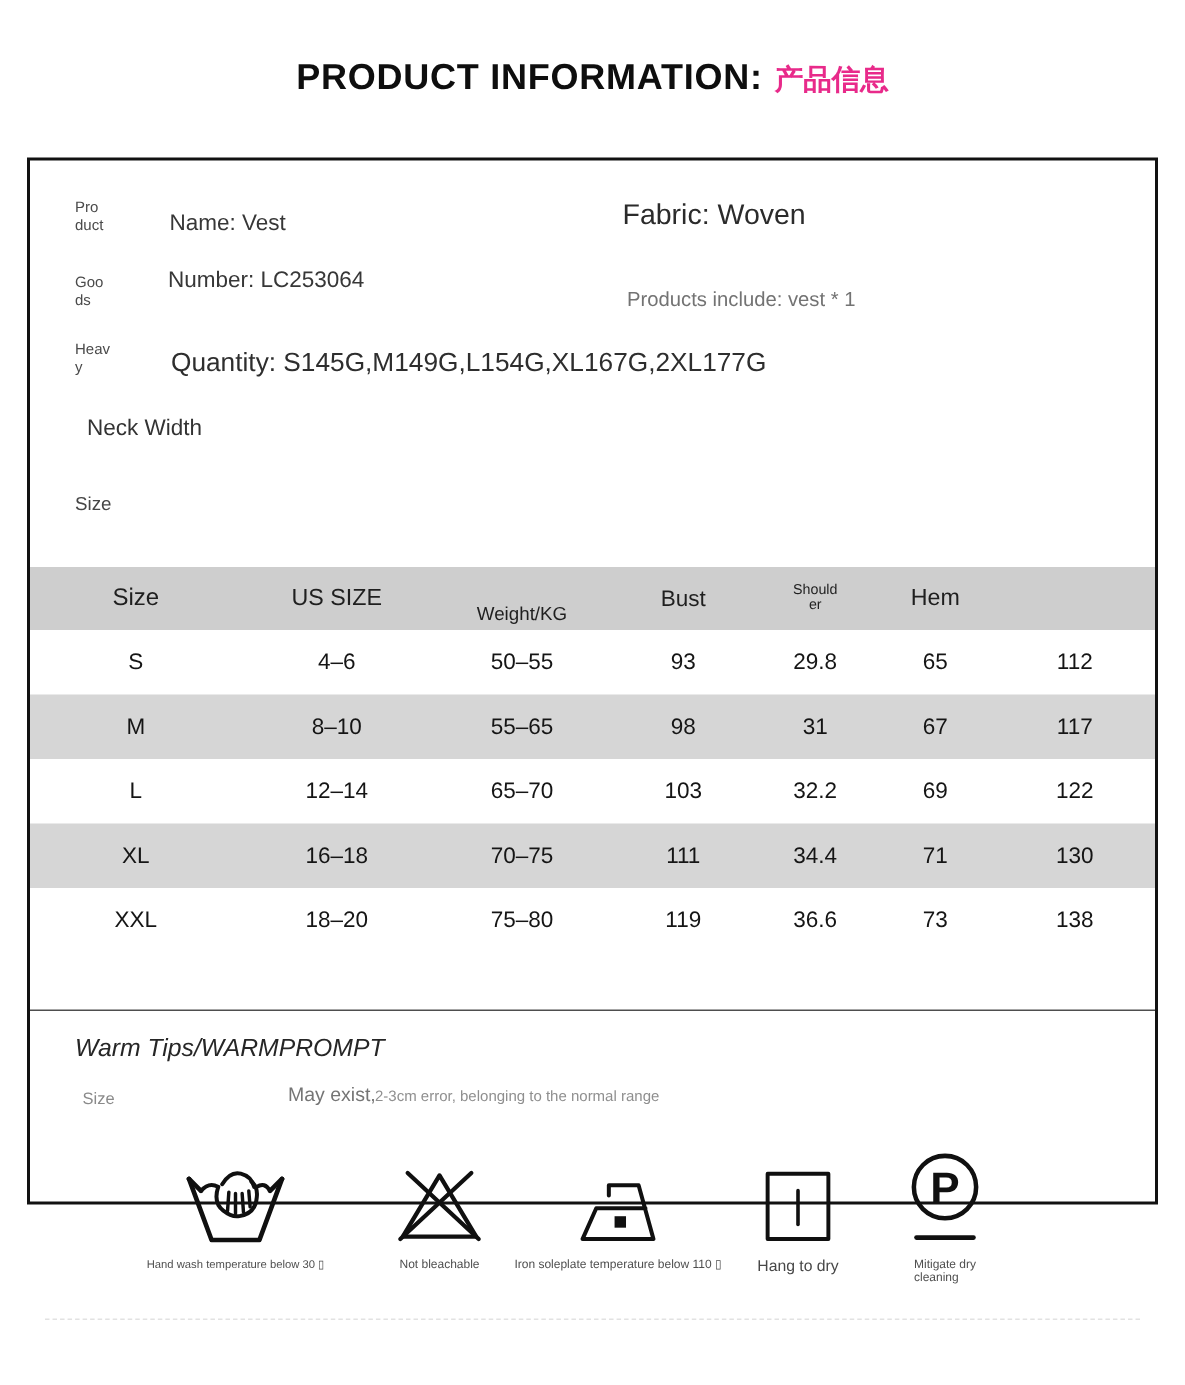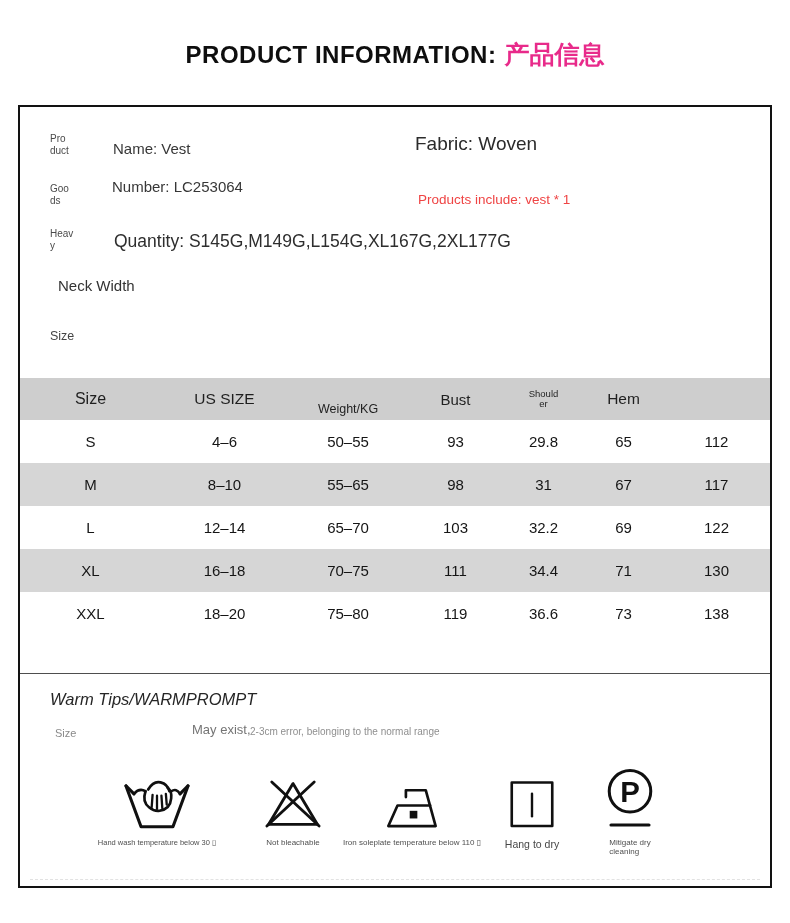--- a/index.html
+++ b/index.html
@@ -1,30 +1,30 @@
 <!DOCTYPE html>
 <html><head>
 <meta charset="utf-8">
 <style>
   html,body{margin:0;padding:0;background:#fff;}
   .page{position:relative;width:790px;height:923px;background:#ffffff;overflow:hidden;
         font-family:"Liberation Sans","DejaVu Sans",sans-serif;color:#222;}
   
   .title{position:absolute;top:38px;left:0;width:100%;text-align:center;white-space:nowrap;}
   .title .t-en{font-size:24px;font-weight:bold;color:#0e0e0e;letter-spacing:.5px;}
-  .title .t-zh{font-size:25px;font-weight:bold;color:#e82a8a;margin-left:8px;}
-  
-  .box{position:absolute;left:18px;top:105px;width:754px;height:783px;
+  .title .t-zh{font-size:19px;font-weight:bold;color:#e82a8a;margin-left:8px;}
+  
+  .box{position:absolute;left:18px;top:105px;width:754px;height:698px;
        border:2px solid #121212;box-sizing:border-box;background:#fff;}
   .abs{position:absolute;white-space:nowrap;}
   .pre{white-space:pre-line;}
   .lbl{font-size:10px;line-height:11.5px;color:#4a4a4a;}
   .info-md{font-size:15px;color:#373737;}
   .info-lg{font-size:19px;color:#2b2b2b;}
-  .info-sm{font-size:13.5px;color:#ef4444;}
+  .info-sm{font-size:13.5px;color:#737373;}
   .info-qty{font-size:17.5px;color:#2e2e2e;}
   
   .table{position:absolute;left:0;top:271px;width:750px;}
   .tr{display:grid;grid-template-columns:141px 127px 120px 95px 81px 79px 107px;}
   .tr>div{display:flex;align-items:center;justify-content:center;}
   .thead{height:42px;background:#cecece;color:#1f1f1f;}
   .row{height:43px;color:#151515;font-size:15px;}
   .row.stripe{background:#d6d6d6;}
   .h0{font-size:16px;} .h1{font-size:15.5px;} .h2{font-size:12.5px;margin-top:19px;}
   .h3{font-size:15px;} .h4{font-size:9.5px;line-height:10.5px;}

